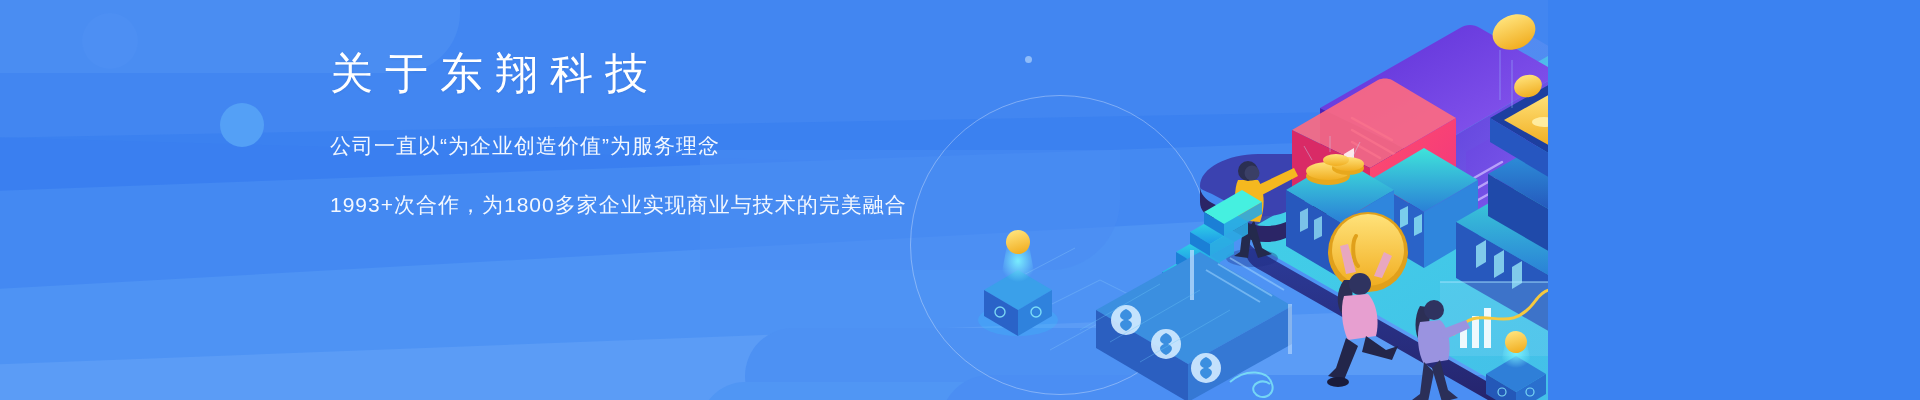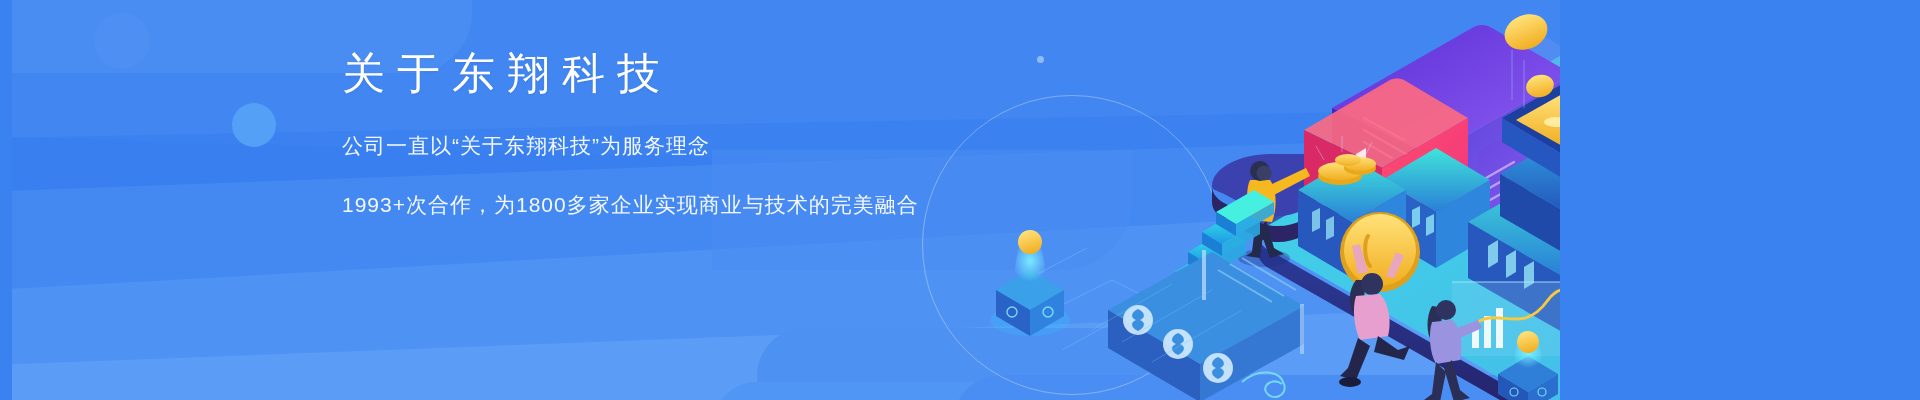--- a/index.html
+++ b/index.html
@@ -5,21 +5,20 @@
 <style>
   * { margin:0; padding:0; box-sizing:border-box; }
   html, body {
     width:1920px; height:400px; overflow:hidden;
     font-family:"Liberation Sans","DejaVu Sans",sans-serif;
     background:#3b82f1;
   }
   #banner {
     position:relative; width:1548px; height:400px; overflow:hidden;
     background:#3b81f0;
-    margin-left:12px;
   }
 
   
   .bg { position:absolute; inset:0; overflow:hidden; }
 
   .band { position:absolute; }
 
   
   .blk-tl {
     left:-60px; top:-62px; width:520px; height:135px;
@@ -123,21 +122,21 @@
     <div class="band blk-tl"></div>
     <div class="band dot-tl"></div>
     <div class="band dot-mid"></div>
     <div class="band dot-tiny"></div>
 
     <div class="ring"></div>
   </div>
 
   <div class="copy">
     <div class="title">关于东翔科技</div>
-    <div class="sub1">公司一直以“关于东翔科技”为服务理念</div>
+    <div class="sub1">公司一直以“为企业创造价值”为服务理念</div>
     <div class="sub2">1993+次合作，为1800多家企业实现商业与技术的完美融合</div>
   </div>
 
   <div class="art">
     <svg viewBox="0 0 1020 420" xmlns="http://www.w3.org/2000/svg" aria-hidden="true">
       <defs>
         <linearGradient id="gPlatTop" x1="0" y1="0" x2="1" y2="1">
           <stop offset="0" stop-color="#3fd6e6"></stop>
             <stop offset="1" stop-color="#46b6ea"></stop>
         </linearGradient>

